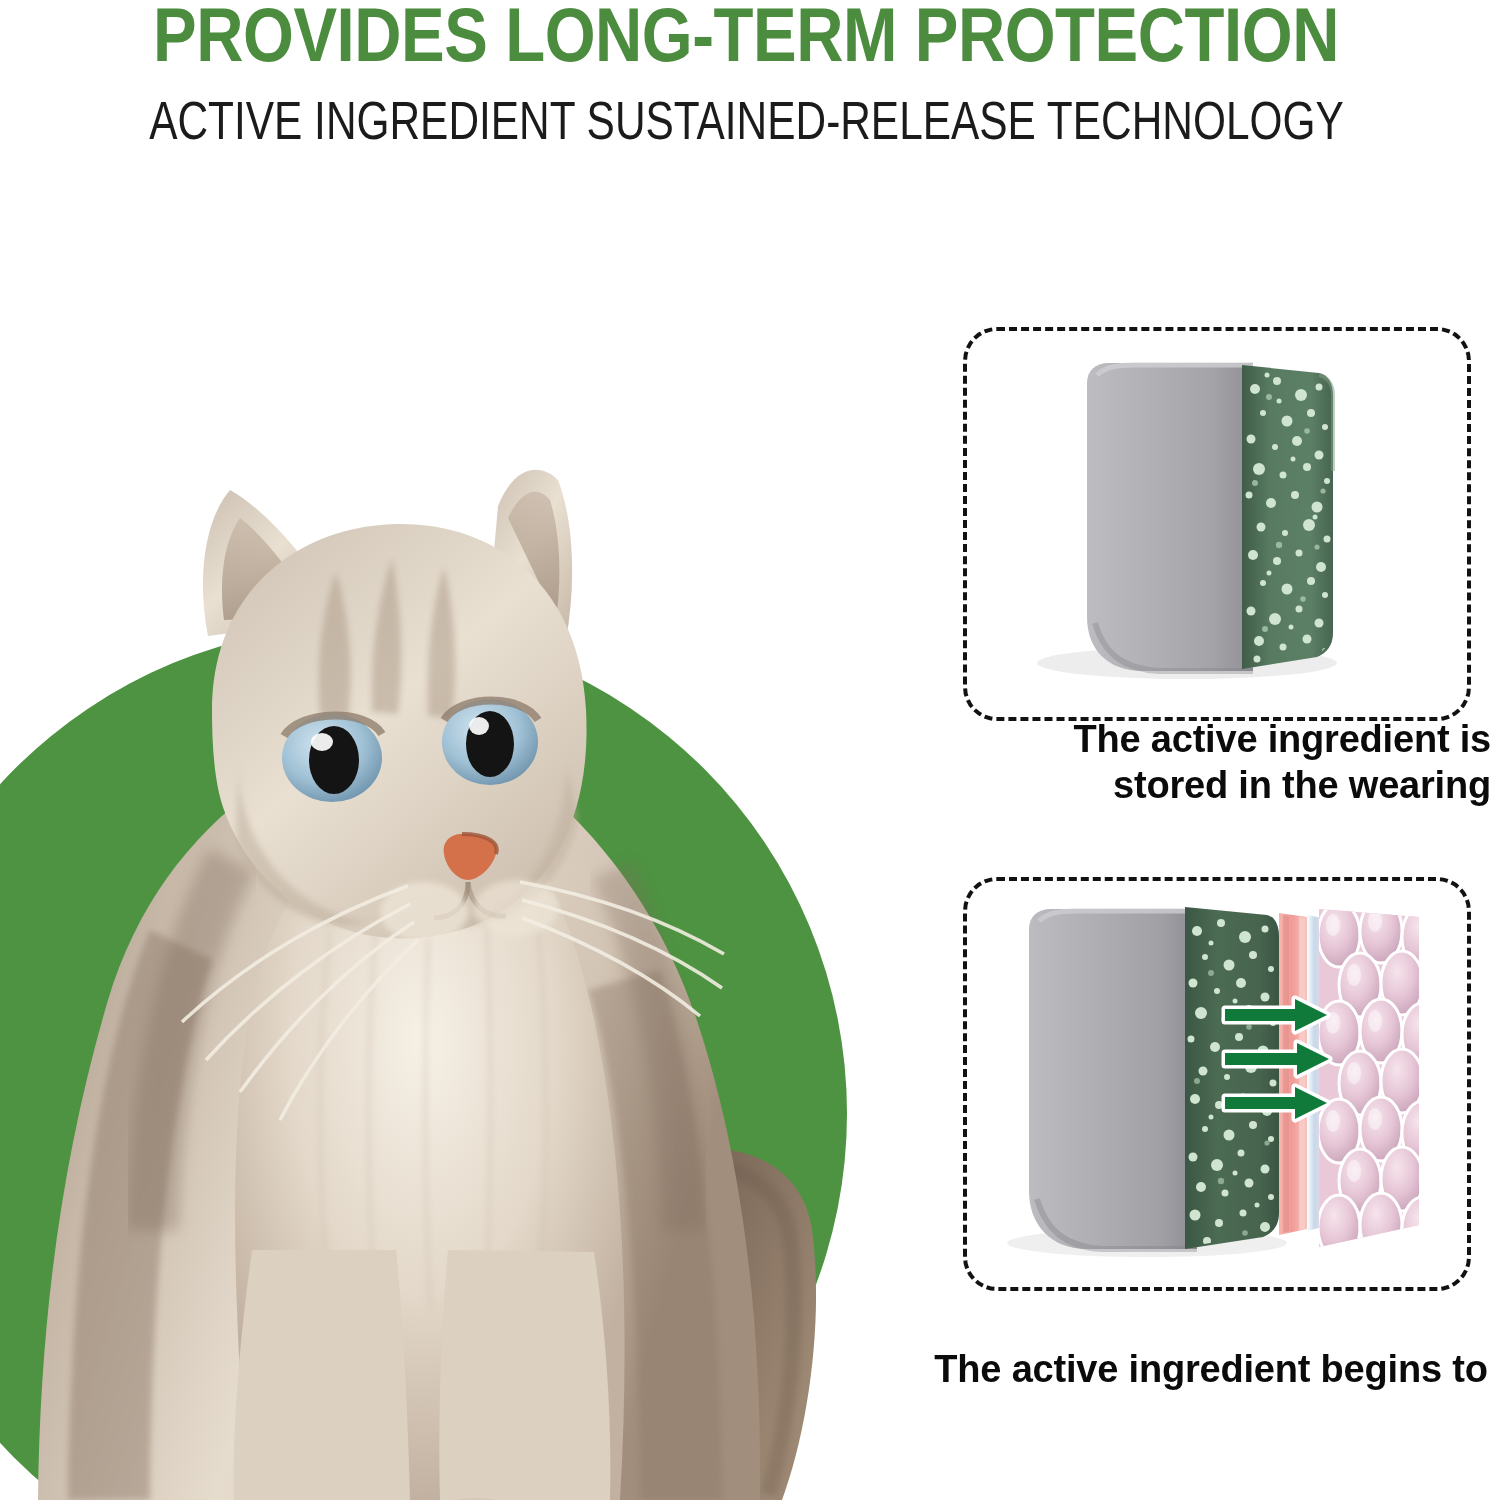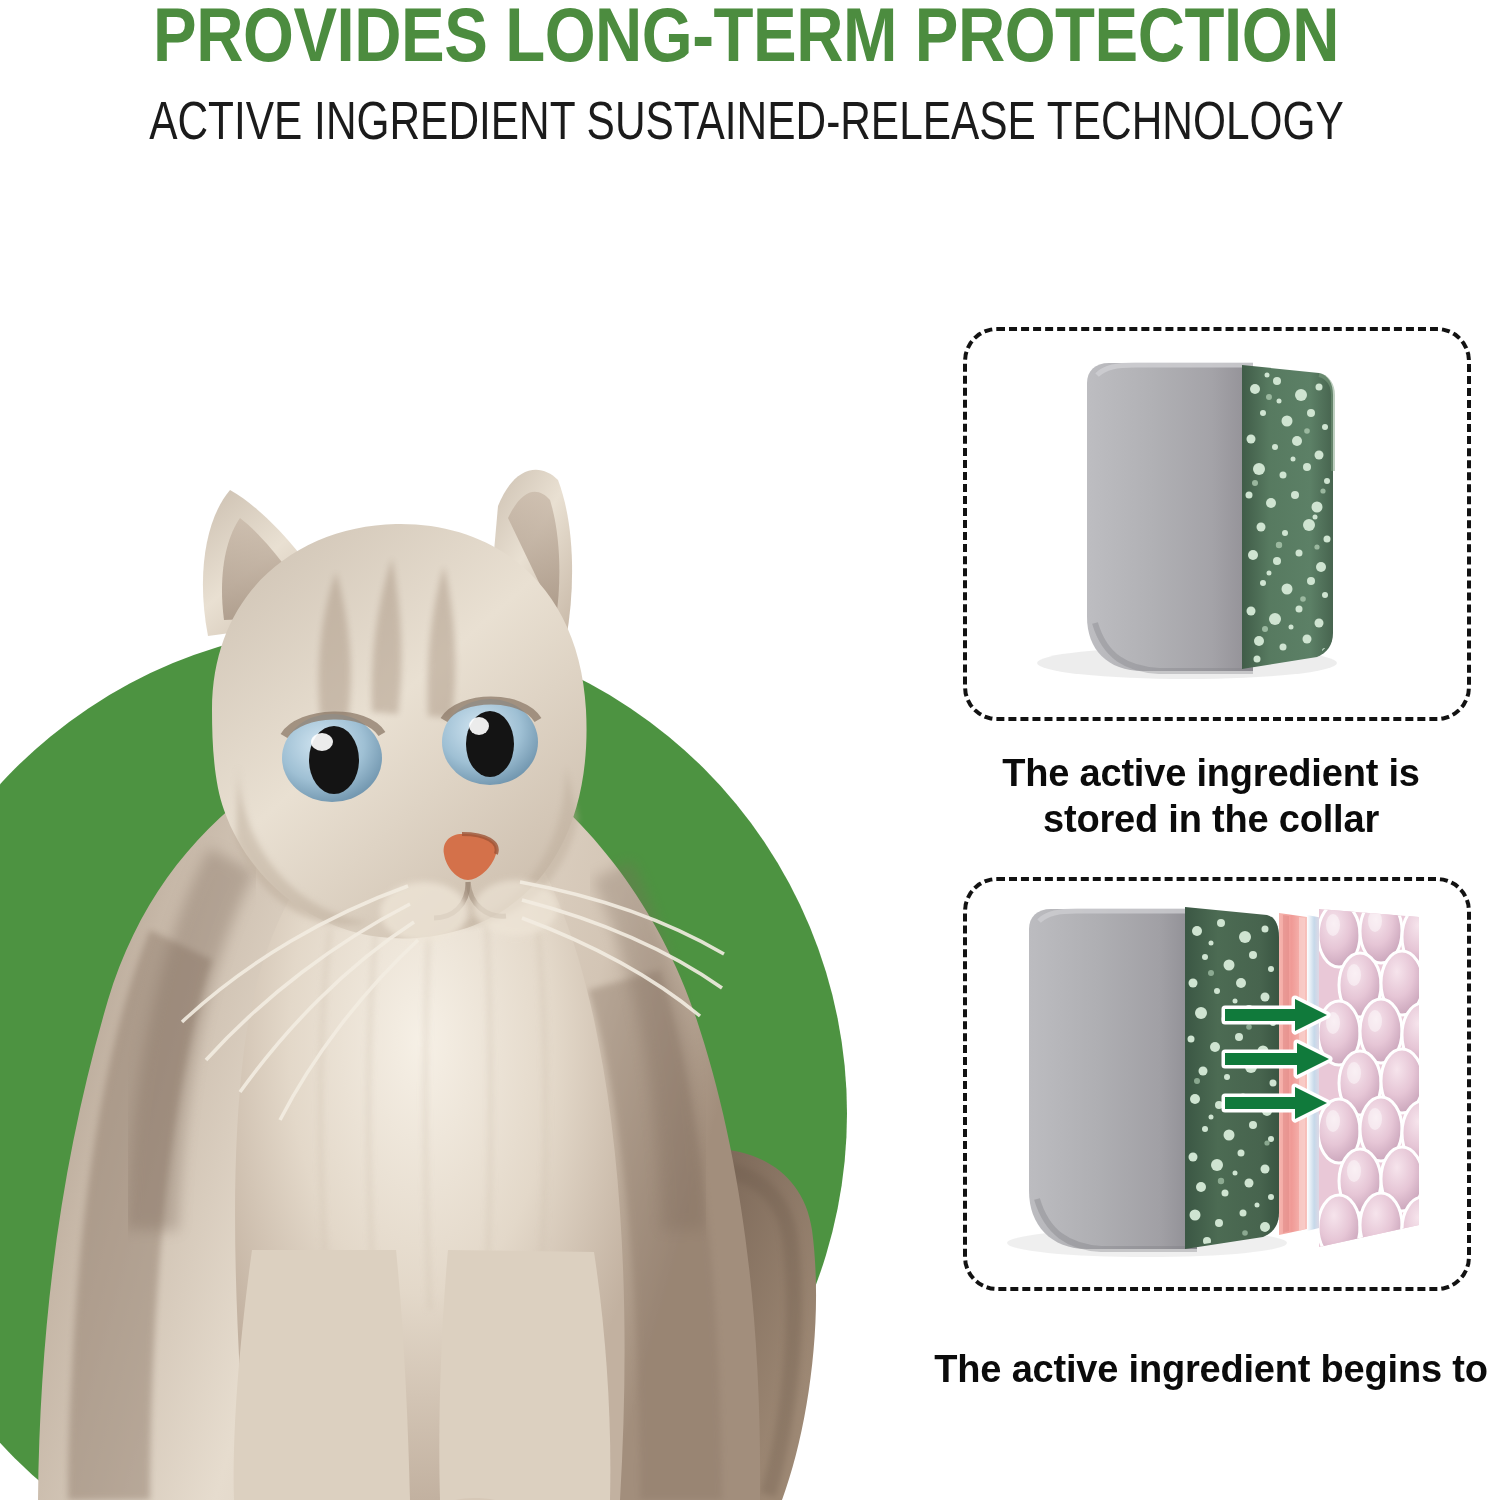--- a/index.html
+++ b/index.html
@@ -93,21 +93,21 @@
     position: absolute;
     width: 560px;
     text-align: center;
     font-family: "Liberation Sans", "DejaVu Sans", sans-serif;
     font-weight: bold;
     font-size: 38px;
     line-height: 46px;
     color: #0b0b0b;
     letter-spacing: -0.2px;
   }
-  #caption-1 { left: 931px; top: 750px; }
+  #caption-1 { left: 931px; top: 716px; text-align: right; }
   #caption-2 { left: 931px; top: 1330px; margin-top: 16px; }
 </style>
 </head>
 <body>
 
 <div class="headline">PROVIDES LONG-TERM PROTECTION</div>
 
 <div class="subhead">ACTIVE INGREDIENT SUSTAINED-RELEASE TECHNOLOGY</div>
 
 <div class="hero">
@@ -400,21 +400,21 @@
         </g>
 
         <path d="M352 44 C 361 46, 366 54, 366 64 L 366 140" fill="none" stroke="#7FA184" stroke-width="4" opacity="0.5"></path>
       </g>
     </svg>
   </div>
 </div>
 
 <div class="caption" id="caption-1">
   <div>The active ingredient is</div>
-  <div>stored in the collar</div>
+  <div>stored in the wearing</div>
 </div>
 
 <div class="panel" id="panel-2">
   <div class="panel-inner">
     <svg width="500" height="406" viewBox="0 0 500 406">
       <defs>
         <linearGradient id="p2gray" x1="0" y1="0" x2="1" y2="0">
           <stop offset="0%" stop-color="#BCBCC0"></stop>
           <stop offset="40%" stop-color="#AFAFB3"></stop>
           <stop offset="78%" stop-color="#A1A0A5"></stop>

